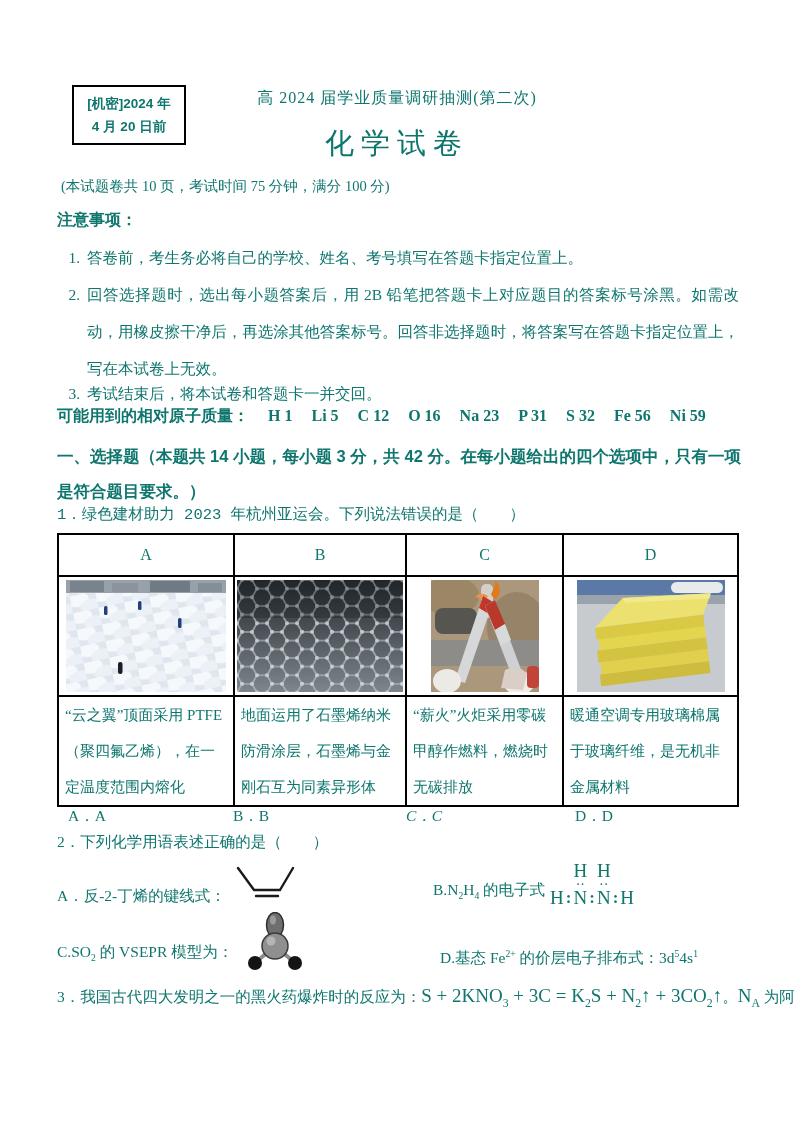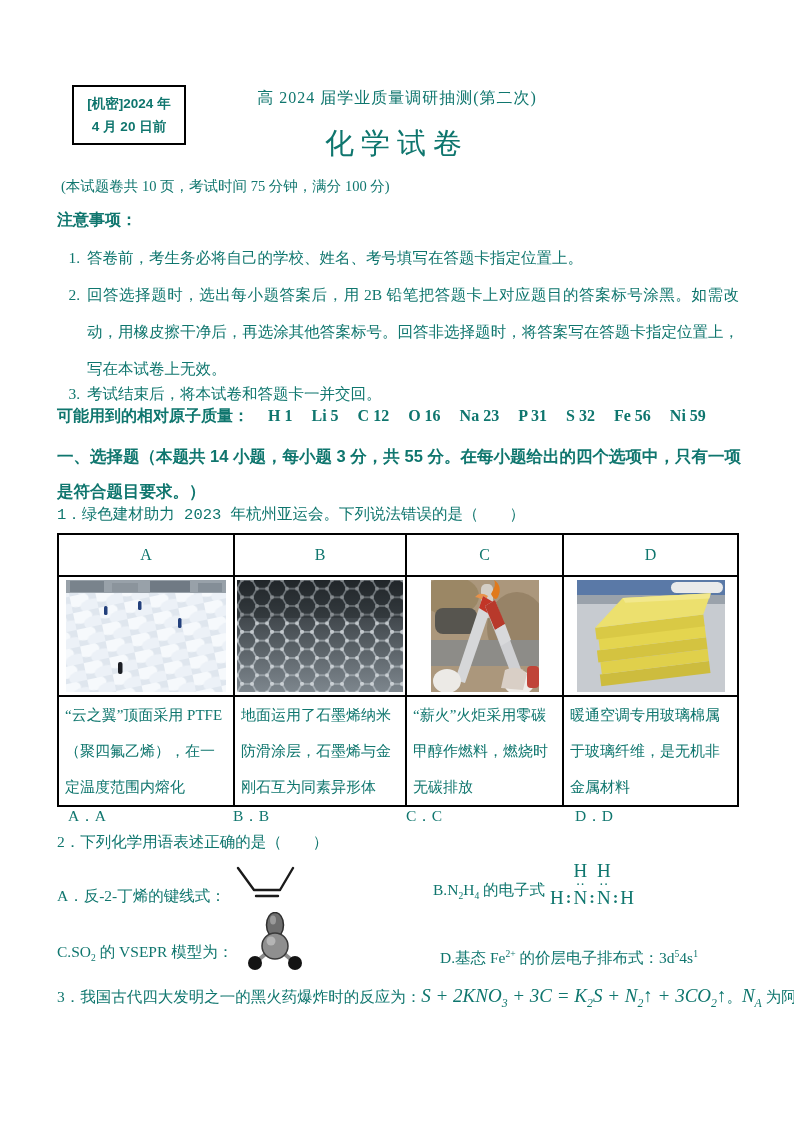--- a/index.html
+++ b/index.html
@@ -40,35 +40,35 @@
   .q1-table { left:57px; top:533px; width:680px; border-collapse:collapse; table-layout:fixed; }
   .q1-table td { border:2px solid #000; text-align:center; vertical-align:middle; }
   .q1-table .hdr td { height:42px; font-size:16px; }
   .q1-table .imgs td { height:118px; padding:3px 0; }
   .q1-table .desc td { height:101px; font-size:15px; line-height:36px; text-align:left; padding:0 6px; }
   .ph { display:block; margin:0 auto; }
 
   .q1-options { left:57px; top:806px; width:680px; height:22px; }
   .q1-options span { position:absolute; top:0; }
   .q1-options .oA { left:11px; } .q1-options .oB { left:176px; }
-  .q1-options .oC { left:349px; } .q1-options .oD { left:518px; }
+  .q1-options .oC { left:349px;font-style:italic; } .q1-options .oD { left:518px; }
 
   
   .q2-stem { left:57px; top:832px; width:690px; }
   .q2-row { left:57px; width:700px; display:flex; align-items:flex-end; }
   .q2-row1 { top:851px; height:57px; }
   .q2-row2 { top:911px; height:59px; }
   .opt { display:flex; align-items:flex-end; }
   .optA { flex:none; width:376px; }
   .optC { flex:none; width:383px; }
   .opt .lbl { line-height:24px; }
   .skeletal { margin:0 0 0 8px; }
   .vsepr { margin-left:10px; }
   sub, sup { font-size:0.62em; }
-  .eq { font-size:19px; font-family:"Liberation Serif", serif;font-style:italic; }
+  .eq { font-size:19px; font-family:"Liberation Serif", serif; }
 
   
   .edot { display:inline-flex; align-items:flex-end; font-size:19px; line-height:1; margin-left:5px; font-family:"Liberation Serif", serif; }
   .edot .col { display:inline-flex; flex-direction:column; align-items:center; }
   .edot .dots { font-size:14px; line-height:7px; letter-spacing:0px; }
   .edot .colon { font-weight:bold; margin:0 2px; font-size:17px; line-height:1.1; }
   .edot .atom { line-height:1.05; }
 
   
   .q3 { left:57px; top:981px; width:720px; white-space:nowrap; line-height:30px; }
@@ -97,21 +97,21 @@
       <span class="txt">回答选择题时，选出每小题答案后，用 2B 铅笔把答题卡上对应题目的答案标号涂黑。如需改动，用橡皮擦干净后，再选涂其他答案标号。回答非选择题时，将答案写在答题卡指定位置上，写在本试卷上无效。</span>
     </div>
     <div class="notice-item tight">
       <span class="num">3.</span>
       <span class="txt">考试结束后，将本试卷和答题卡一并交回。</span>
     </div>
   </div>
 
   <div class="abs masses"><span>可能用到的相对原子质量：</span><span class="entry">H 1</span><span class="entry">Li 5</span><span class="entry">C 12</span><span class="entry">O 16</span><span class="entry">Na 23</span><span class="entry">P 31</span><span class="entry">S 32</span><span class="entry">Fe 56</span><span class="entry">Ni 59</span></div>
 
-  <div class="abs section-heading">一、选择题（本题共 14 小题，每小题 3 分，共 55 分。在每小题给出的四个选项中，只有一项是符合题目要求。）</div>
+  <div class="abs section-heading">一、选择题（本题共 14 小题，每小题 3 分，共 42 分。在每小题给出的四个选项中，只有一项是符合题目要求。）</div>
 
   <div class="abs q1-stem">1．绿色建材助力 2023 年杭州亚运会。下列说法错误的是（　　）</div>
 
   <table class="abs q1-table">
     <colgroup>
         <col style="width:176px">
         <col style="width:172px">
         <col style="width:157px">
         <col style="width:175px">
       </colgroup>

